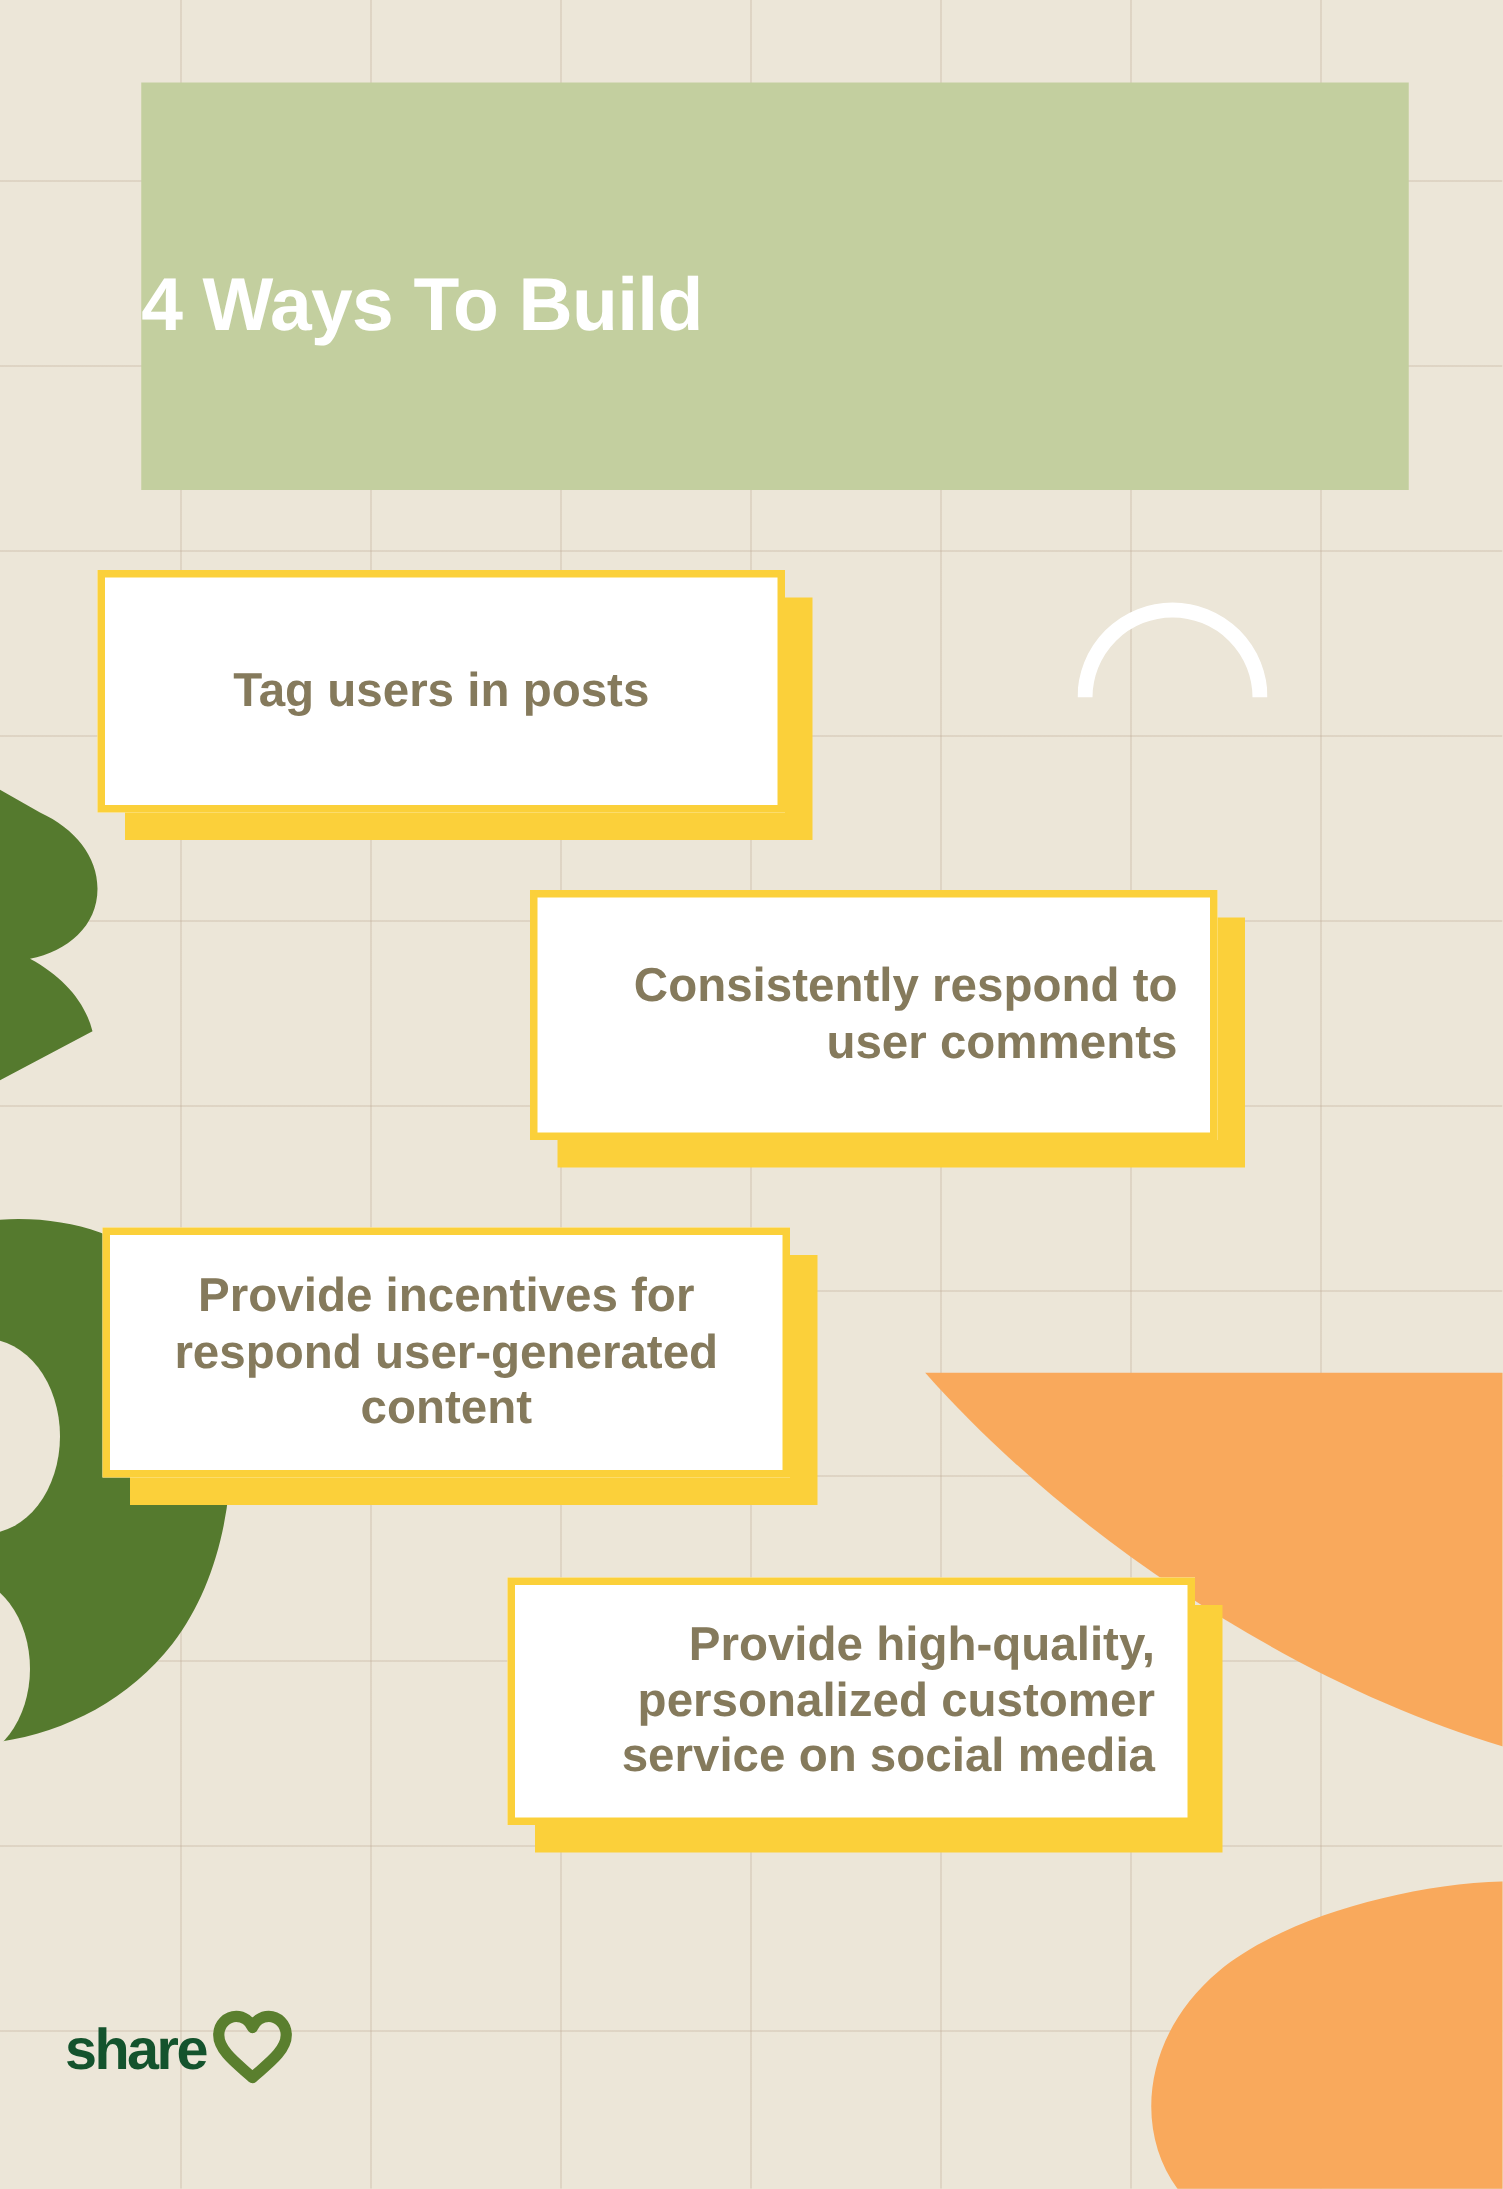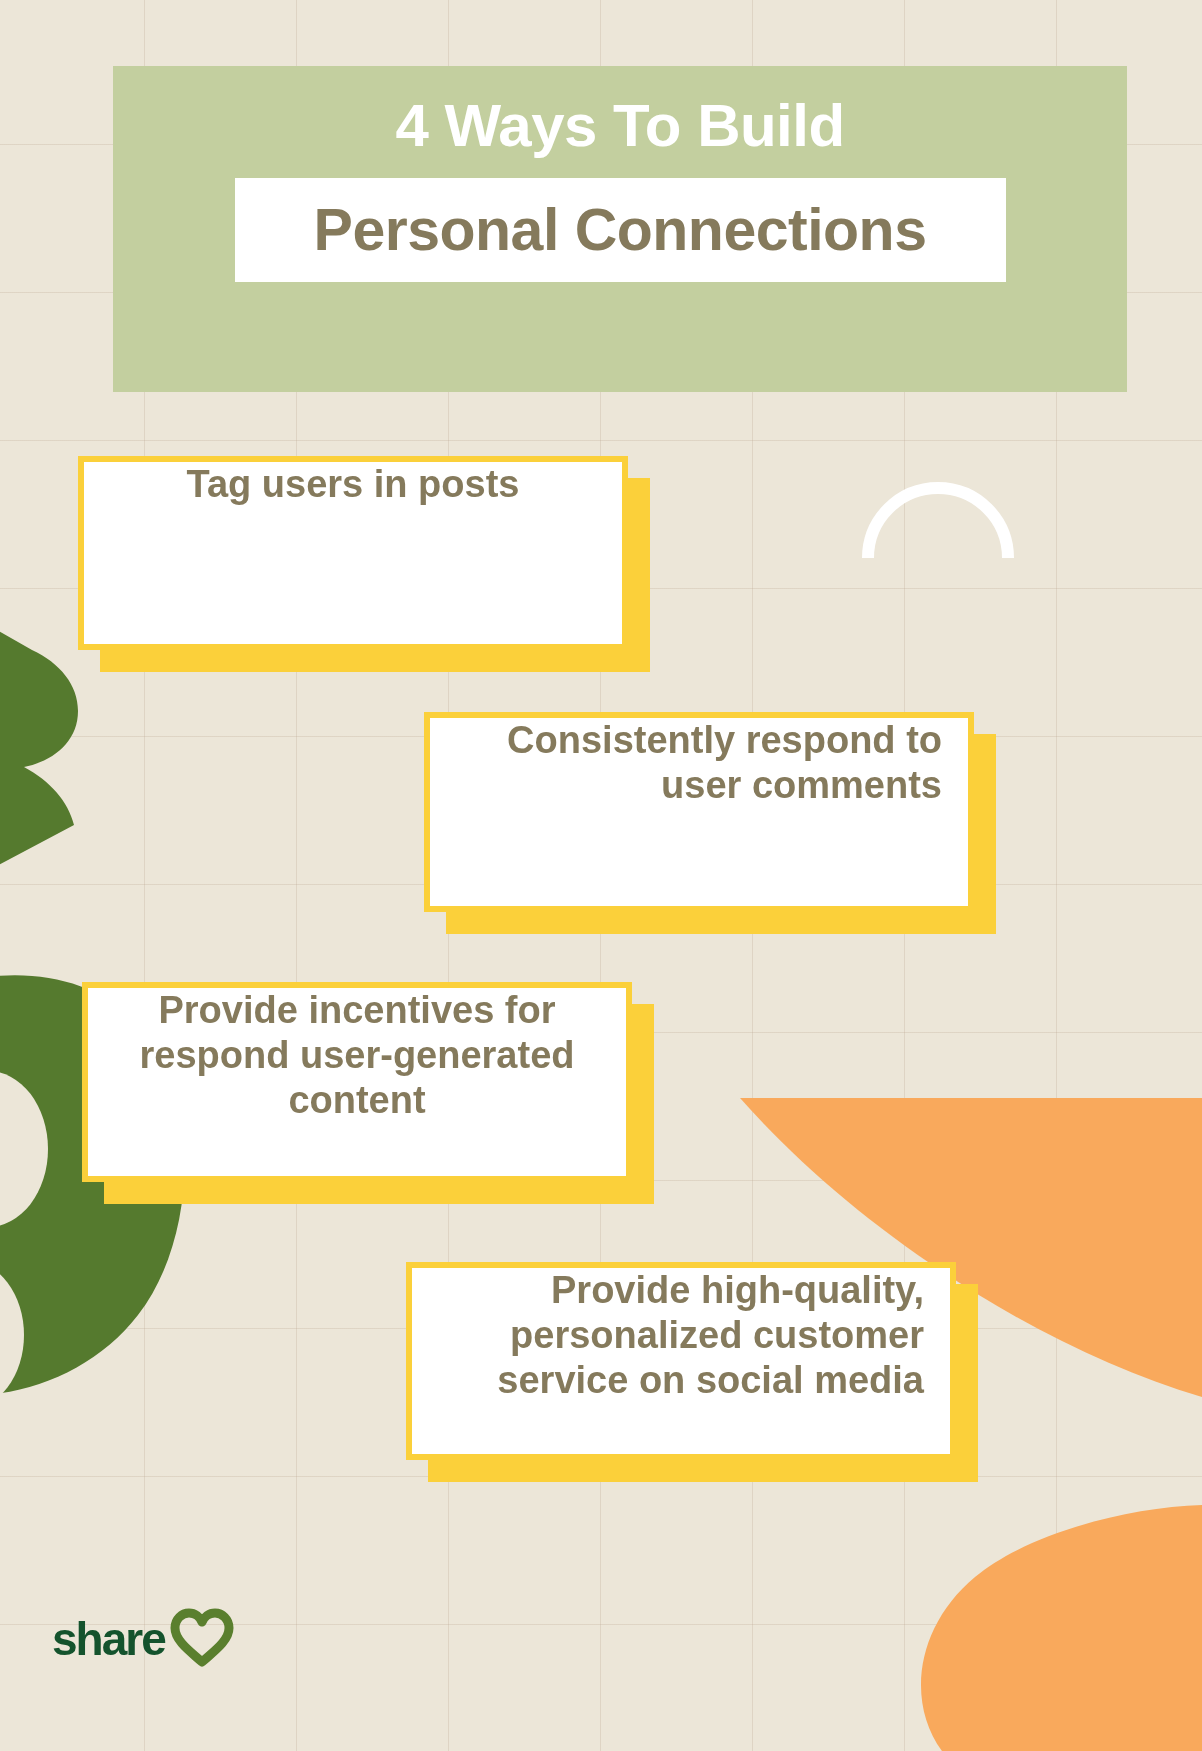--- a/index.html
+++ b/index.html
@@ -45,21 +45,21 @@
 
   
   .title-block {
     position: absolute;
     left: 113px;
     top: 66px;
     width: 1014px;
     height: 326px;
     background: #c3cf9f;
     display: flex;
-    flex-direction: column;
+    flex-direction: row;
     align-items: center;
     justify-content: flex-start;
   }
   .title-line {
     font-size: 60px;
     font-weight: bold;
     color: #ffffff;
     letter-spacing: -0.5px;
     line-height: 1;
     white-space: nowrap;
@@ -93,23 +93,23 @@
     background: #fbd03a;
   }
   .card {
     position: relative;
     box-sizing: border-box;
     width: 100%;
     height: 100%;
     background: #ffffff;
     border: 6px solid #fbd03a;
     display: flex;
-    align-items: flex-start;
+    align-items: center;
     justify-content: center;
-    padding: 0 26px;
+    padding: 12px 26px;
   }
   .card-text {
     font-size: 38px;
     font-weight: bold;
     color: #857a5c;
     line-height: 1.18;
     text-align: center;
   }
 
   .card-1 { left: 78px;  top: 456px;  width: 550px; height: 194px; }
@@ -167,23 +167,20 @@
   <svg class="deco orange-blob" viewBox="0 0 300 250">
     <path d="M300,0 C220,2 120,30 70,72 C10,122 0,200 40,250 L300,250 Z" fill="#f9a95c"></path>
   </svg>
 
   <svg class="deco arc-deco" viewBox="0 0 152 86">
     <path d="M6,86 A70,70 0 0 1 146,86" fill="none" stroke="#ffffff" stroke-width="12"></path>
   </svg>
 
   <div class="title-block">
     <div class="title-line title-line-1">4 Ways To Build</div>
-    <div class="title-highlight">
-      <div class="title-line">Personal Connections</div>
-    </div>
   </div>
 
   <div class="card-wrap card-1">
     <div class="card-shadow"></div>
     <div class="card">
       <div class="card-text">Tag users in posts</div>
     </div>
   </div>
 
   <div class="card-wrap card-2">

